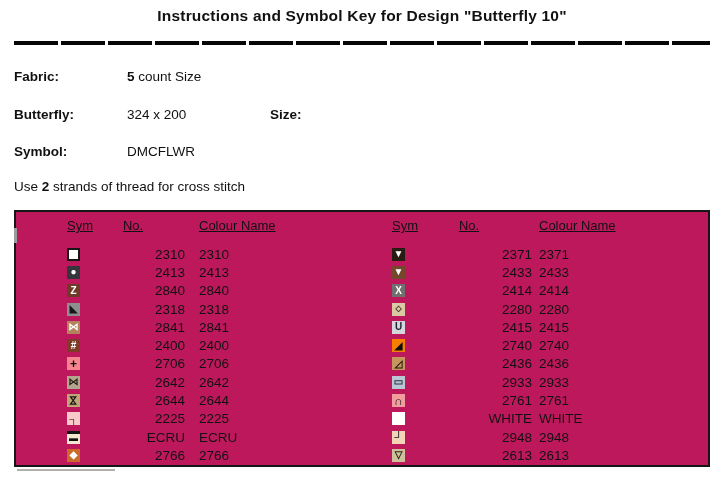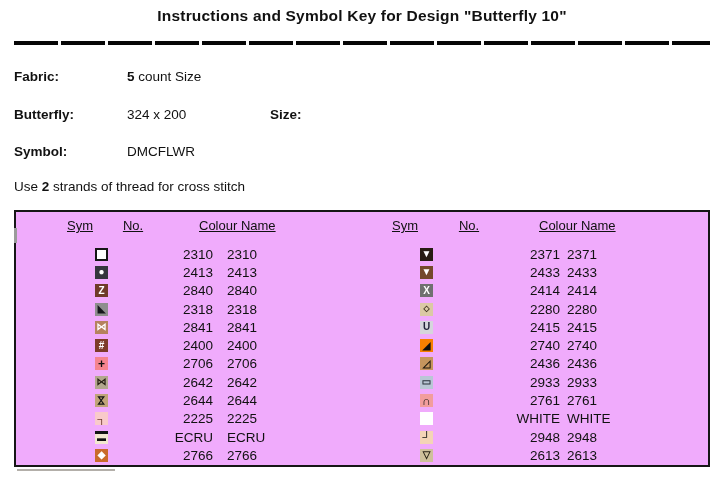--- a/index.html
+++ b/index.html
@@ -13,36 +13,36 @@
   }
   .divider{
     position:absolute;top:41px;left:14px;width:696px;height:4px;
     background:repeating-linear-gradient(to right,#060606 0px,#060606 44px,#ffffff 44px,#ffffff 47px);
   }
   .lbl{position:absolute;font-size:13.5px;font-weight:bold;white-space:nowrap;text-align:center;}
   .val{position:absolute;font-size:13.5px;white-space:nowrap;}
   .b{font-weight:bold;}
   .keytable{
     position:absolute;top:210px;left:14px;width:696px;height:257px;
-    border:2px solid #161616;box-sizing:border-box;background:#f0abfc;
+    border:2px solid #161616;box-sizing:border-box;background:#be185d;
   }
   .half{position:absolute;top:0;bottom:0;}
   .half-left{left:0;width:348px;--c1:51px;--c3:104px;--c4:14px;}
   .half-right{left:348px;width:348px;--c1:28px;--c3:126px;--c4:7px;}
   .khead,.krow{
     display:grid;grid-template-columns:var(--c1) 14px var(--c3) var(--c4) 1fr;
     align-items:center;
   }
   .khead{position:absolute;top:6px;left:0;right:0;font-size:13px;}
   .khead span{text-decoration:underline;}
   .h-sym{grid-column:2;justify-self:start;white-space:nowrap;}
   .h-no{grid-column:3;text-align:center;}
   .h-name{grid-column:5;padding-left:0;}
   .kbody{position:absolute;top:33px;left:0;right:0;}
-  .krow{height:18.3px;font-size:13.5px;padding-left:28px;}
+  .krow{height:18.3px;font-size:13.5px;}
   .sym{
     grid-column:2;width:13px;height:13px;box-sizing:border-box;
     display:flex;align-items:center;justify-content:center;
     font-size:10px;font-weight:bold;line-height:1;overflow:hidden;
   }
   .sym-bordered{border:2px solid #161616;}
   .sym-rot90{transform:rotate(90deg);}
   .sym-small{font-size:8px;}
   .sym-big{font-size:12px;}
   .sym-ecru{border-top:3px solid #141414;font-size:9px;align-items:flex-end;padding-bottom:1px;}

